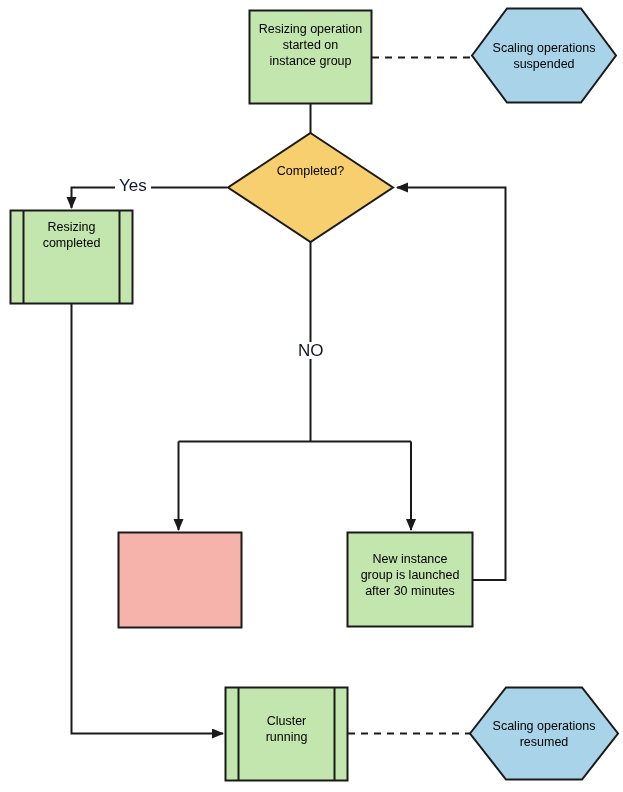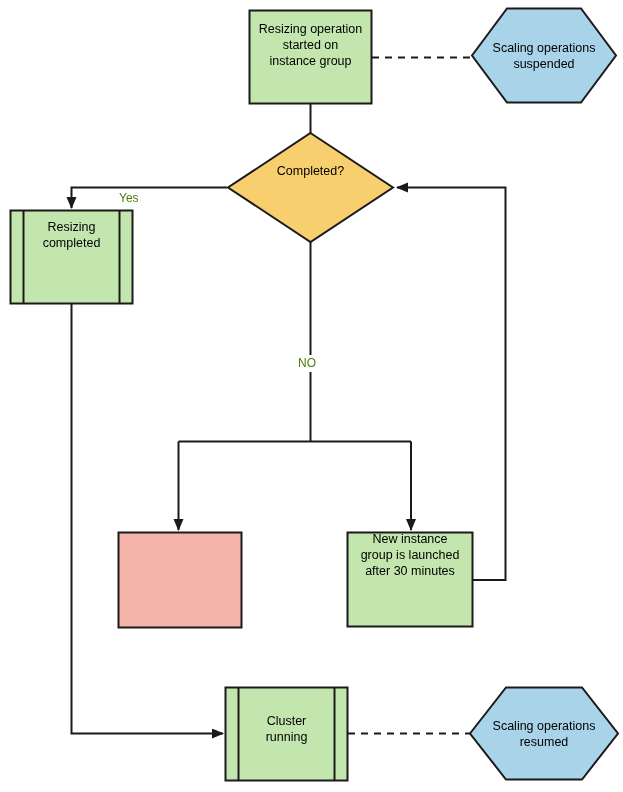--- a/index.html
+++ b/index.html
@@ -19,21 +19,21 @@
     position:absolute;
     display:flex; align-items:center; justify-content:center;
     text-align:center;
     font-size:12.5px; line-height:16px; color:#000;
     white-space:pre-line;
   }
   .edge-label {
     position:absolute;
     background:#ffffff;
     padding:1px 4px;
-    font-size:12px; line-height:15px; color:#4d7c0f;margin-top:13px;
+    font-size:17px; line-height:15px; color:#0f172a;
   }
 </style>
 </head>
 <body>
 
 <div id="canvas">
 
   <svg id="diagram-svg" width="623" height="792" viewBox="0 0 623 792">
     <defs>
       <marker id="arrow" markerUnits="userSpaceOnUse" markerWidth="13" markerHeight="11" refX="11" refY="5" orient="auto">
@@ -79,21 +79,21 @@
 
   <div class="node-label" style="left:484px; top:12px; width:120px; height:88px;">Scaling operations
 suspended</div>
 
   <div class="node-label" style="left:250px; top:128px; width:121px; height:85px;">Completed?</div>
 
   <div class="node-label" style="left:24px; top:200px; width:95px; height:70px;">Resizing
 completed</div>
 
 
-  <div class="node-label" style="left:352px; top:514px; width:116px; height:81px;">New instance
+  <div class="node-label" style="left:352px; top:534px; width:116px; height:81px;">New instance
 group is launched
 after 30 minutes</div>
 
   <div class="node-label" style="left:239px; top:689px; width:95px; height:80px;">Cluster
 running</div>
 
   <div class="node-label" style="left:483px; top:689px; width:122px; height:89px;">Scaling operations
 resumed</div>
 
   <div class="edge-label" style="left:115px; top:177px;">Yes</div>

